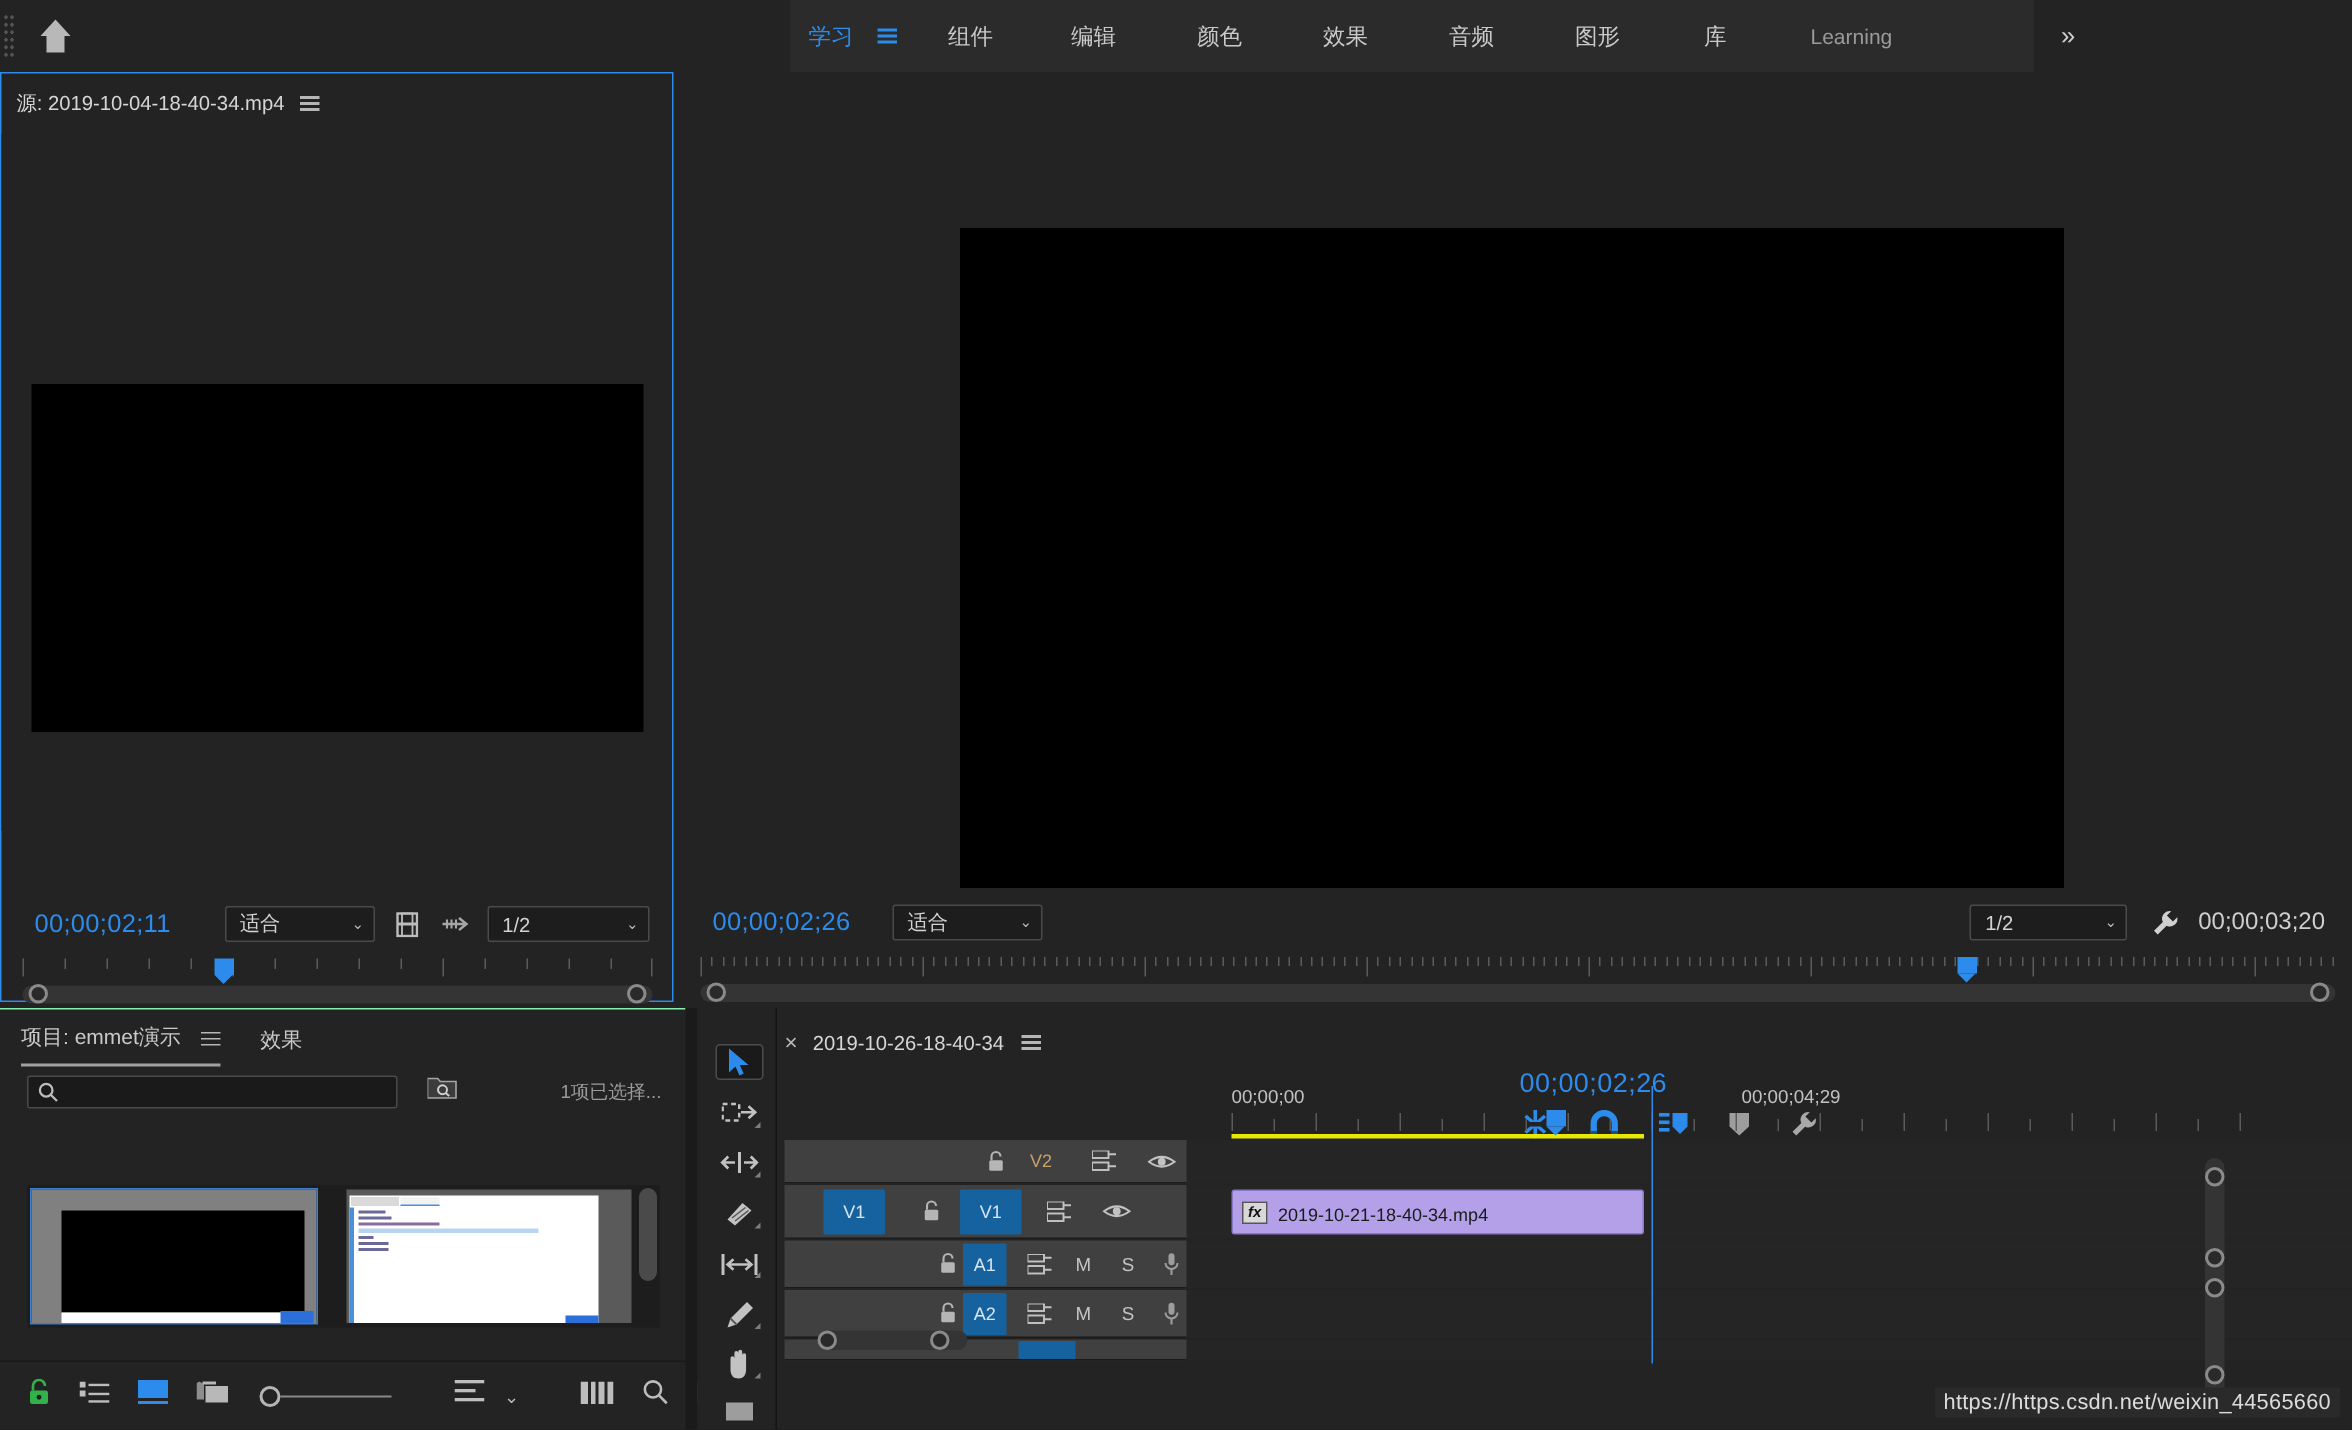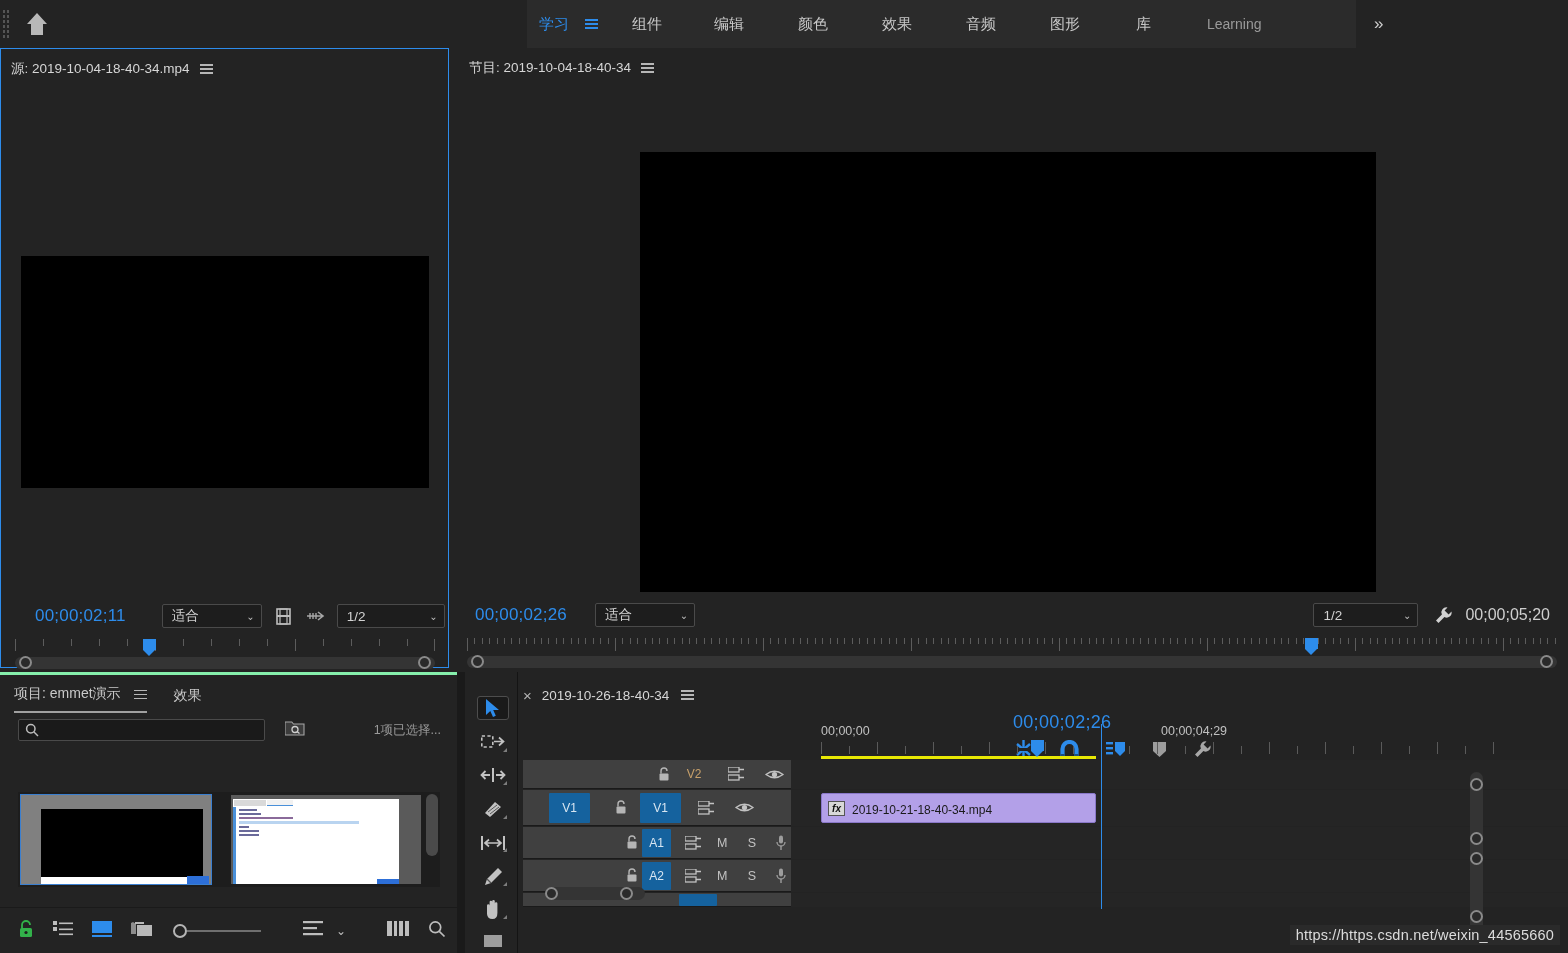--- a/index.html
+++ b/index.html
@@ -71,21 +71,21 @@
   .phead .tip { width:0;height:0;border-left:6.5px solid transparent;border-right:6.5px solid transparent;border-top:6px solid #2d8ceb; }
 
   .ctrlrow { position:absolute; display:flex; align-items:center; }
   .ibtn { display:flex; align-items:center; justify-content:center; cursor:default; }
 
   
   #program-monitor { left:457px; top:48px; width:1111px; height:620px; background:#232323; }
   #program-monitor .hdr { height:40px; display:flex; align-items:center; padding-left:12px; }
 
   
-  #project-panel { left:0; top:672px; width:457px; height:281px; background:#232323; border-top:3px solid #86efac;}
+  #project-panel { left:0; top:672px; width:457px; height:281px; background:#232323; border-top:1px solid #86efac;}
   .proj-tabs { height:38px; display:flex; align-items:flex-end; padding-left:14px; gap:26px; }
   .proj-tab { padding-bottom:8px; font-size:14px; color:#c9c9c9; }
   .proj-tab.sel { border-bottom:2px solid #a0a0a0; }
   .proj-row { height:38px; display:flex; align-items:center; padding-left:14px; gap:12px;
               border-bottom:1px solid #151515; }
   .proj-name { font-size:14px; color:#d3d3d3; }
   .search-row { height:34px; display:flex; align-items:center; padding-left:18px; gap:20px; }
   .searchbox { width:247px; height:22px; background:#1a1a1a; border:1px solid #4a4a4a; border-radius:2px;
                display:flex; align-items:center; padding-left:6px; }
   .sel-count { font-size:12.5px; color:#9a9a9a; margin-left:auto; margin-right:16px; white-space:nowrap;}
@@ -181,21 +181,21 @@
           <i></i>
           <i></i>
         </span>
     </div>
 
     <div class="video-area">
       <div class="black-frame" style="left:20px; top:167px; width:408px; height:232px;"></div>
     </div>
 
     <div class="mon-infobar" style="left:0; top:548px; width:447px;">
-      <span class="tc" style="margin-left:34px;">00;00;02;11</span>
+      <span class="tc" style="margin-left:22px;">00;00;02;11</span>
       <div class="selbox" style="margin-left:36px; width:100px;">
         <span>适合</span>
         <span class="cv">⌄</span>
       </div>
       <span class="ibtn" style="margin-left:14px;">
         <svg width="15" height="17" viewBox="0 0 15 17">
           <rect x="1" y="1" width="13" height="15" fill="none" stroke="#bdbdbd" stroke-width="1.6"></rect>
           <rect x="1" y="7" width="13" height="2" fill="#bdbdbd"></rect>
           <rect x="4" y="1" width="7" height="15" fill="none" stroke="#bdbdbd" stroke-width="1.2"></rect>
         </svg>
@@ -270,49 +270,41 @@
           <path d="M16 2 Q19 2 19 5 L19 7 Q19 9.5 20.2 9.5 Q19 9.5 19 12 L19 14 Q19 17 16 17" stroke="#c9c9c9" stroke-width="1.6" fill="none"></path>
           <path d="M2 9.5 L12 9.5 M8 5 L12.5 9.5 L8 14" stroke="#c9c9c9" stroke-width="1.8" fill="none"></path>
         </svg>
       </span>
       <span class="ibtn" style="width:26px;height:30px;margin-left:40px;font-size:16px;color:#c9c9c9;">»</span>
       <span class="ibtn" style="width:26px;height:30px;margin-left:2px;margin-top:10px;font-size:21px;color:#c9c9c9;">+</span>
     </div>
   </div>
 
   <div class="panel" id="program-monitor">
-    <div class="hdr">
-      <span class="tab-title">节目: 2019-10-04-18-40-34</span>
-      <span class="hamb3">
-          <i></i>
-          <i></i>
-          <i></i>
-        </span>
-    </div>
 
     <div style="position:absolute;left:0;top:40px;width:1111px;height:468px;">
       <div class="black-frame" style="left:183px; top:64px; width:736px; height:440px;"></div>
     </div>
 
     <div class="mon-infobar" style="left:0; top:548px; width:1111px;">
       <span class="tc" style="margin-left:18px;">00;00;02;26</span>
       <div class="selbox" style="margin-left:28px; width:100px;">
         <span>适合</span>
         <span class="cv">⌄</span>
       </div>
       <div class="selbox" style="margin-left:auto; width:105px;">
         <span>1/2</span>
         <span class="cv">⌄</span>
       </div>
       <span class="ibtn" style="margin-left:16px;">
         <svg width="19" height="19" viewBox="0 0 19 19">
           <path d="M13.5 1.5 a5 5 0 0 0 -5.6 7.1 L2 14.5 l2.5 2.5 L10.4 11.1 a5 5 0 0 0 7.1 -5.6 L14.6 8.4 L10.6 4.4 Z" fill="#d0d0d0"></path>
         </svg>
       </span>
-      <span class="tc-dim" style="margin-left:12px;margin-right:18px;">00;00;05;20</span>
+      <span class="tc-dim" style="margin-left:12px;margin-right:18px;">00;00;03;20</span>
     </div>
 
     <div class="scrubstrip" style="left:10px; top:590px; width:1090px; height:32px;">
       <div class="ticks" id="prog-ticks">
           <div class="tick" style="left: 0px; height: 13px;"></div>
           <div class="tick" style="left: 7.4px; height: 6px;"></div>
           <div class="tick" style="left: 14.8px; height: 6px;"></div>
           <div class="tick" style="left: 22.2px; height: 6px;"></div>
           <div class="tick" style="left: 29.6px; height: 6px;"></div>
           <div class="tick" style="left: 37px; height: 6px;"></div>

